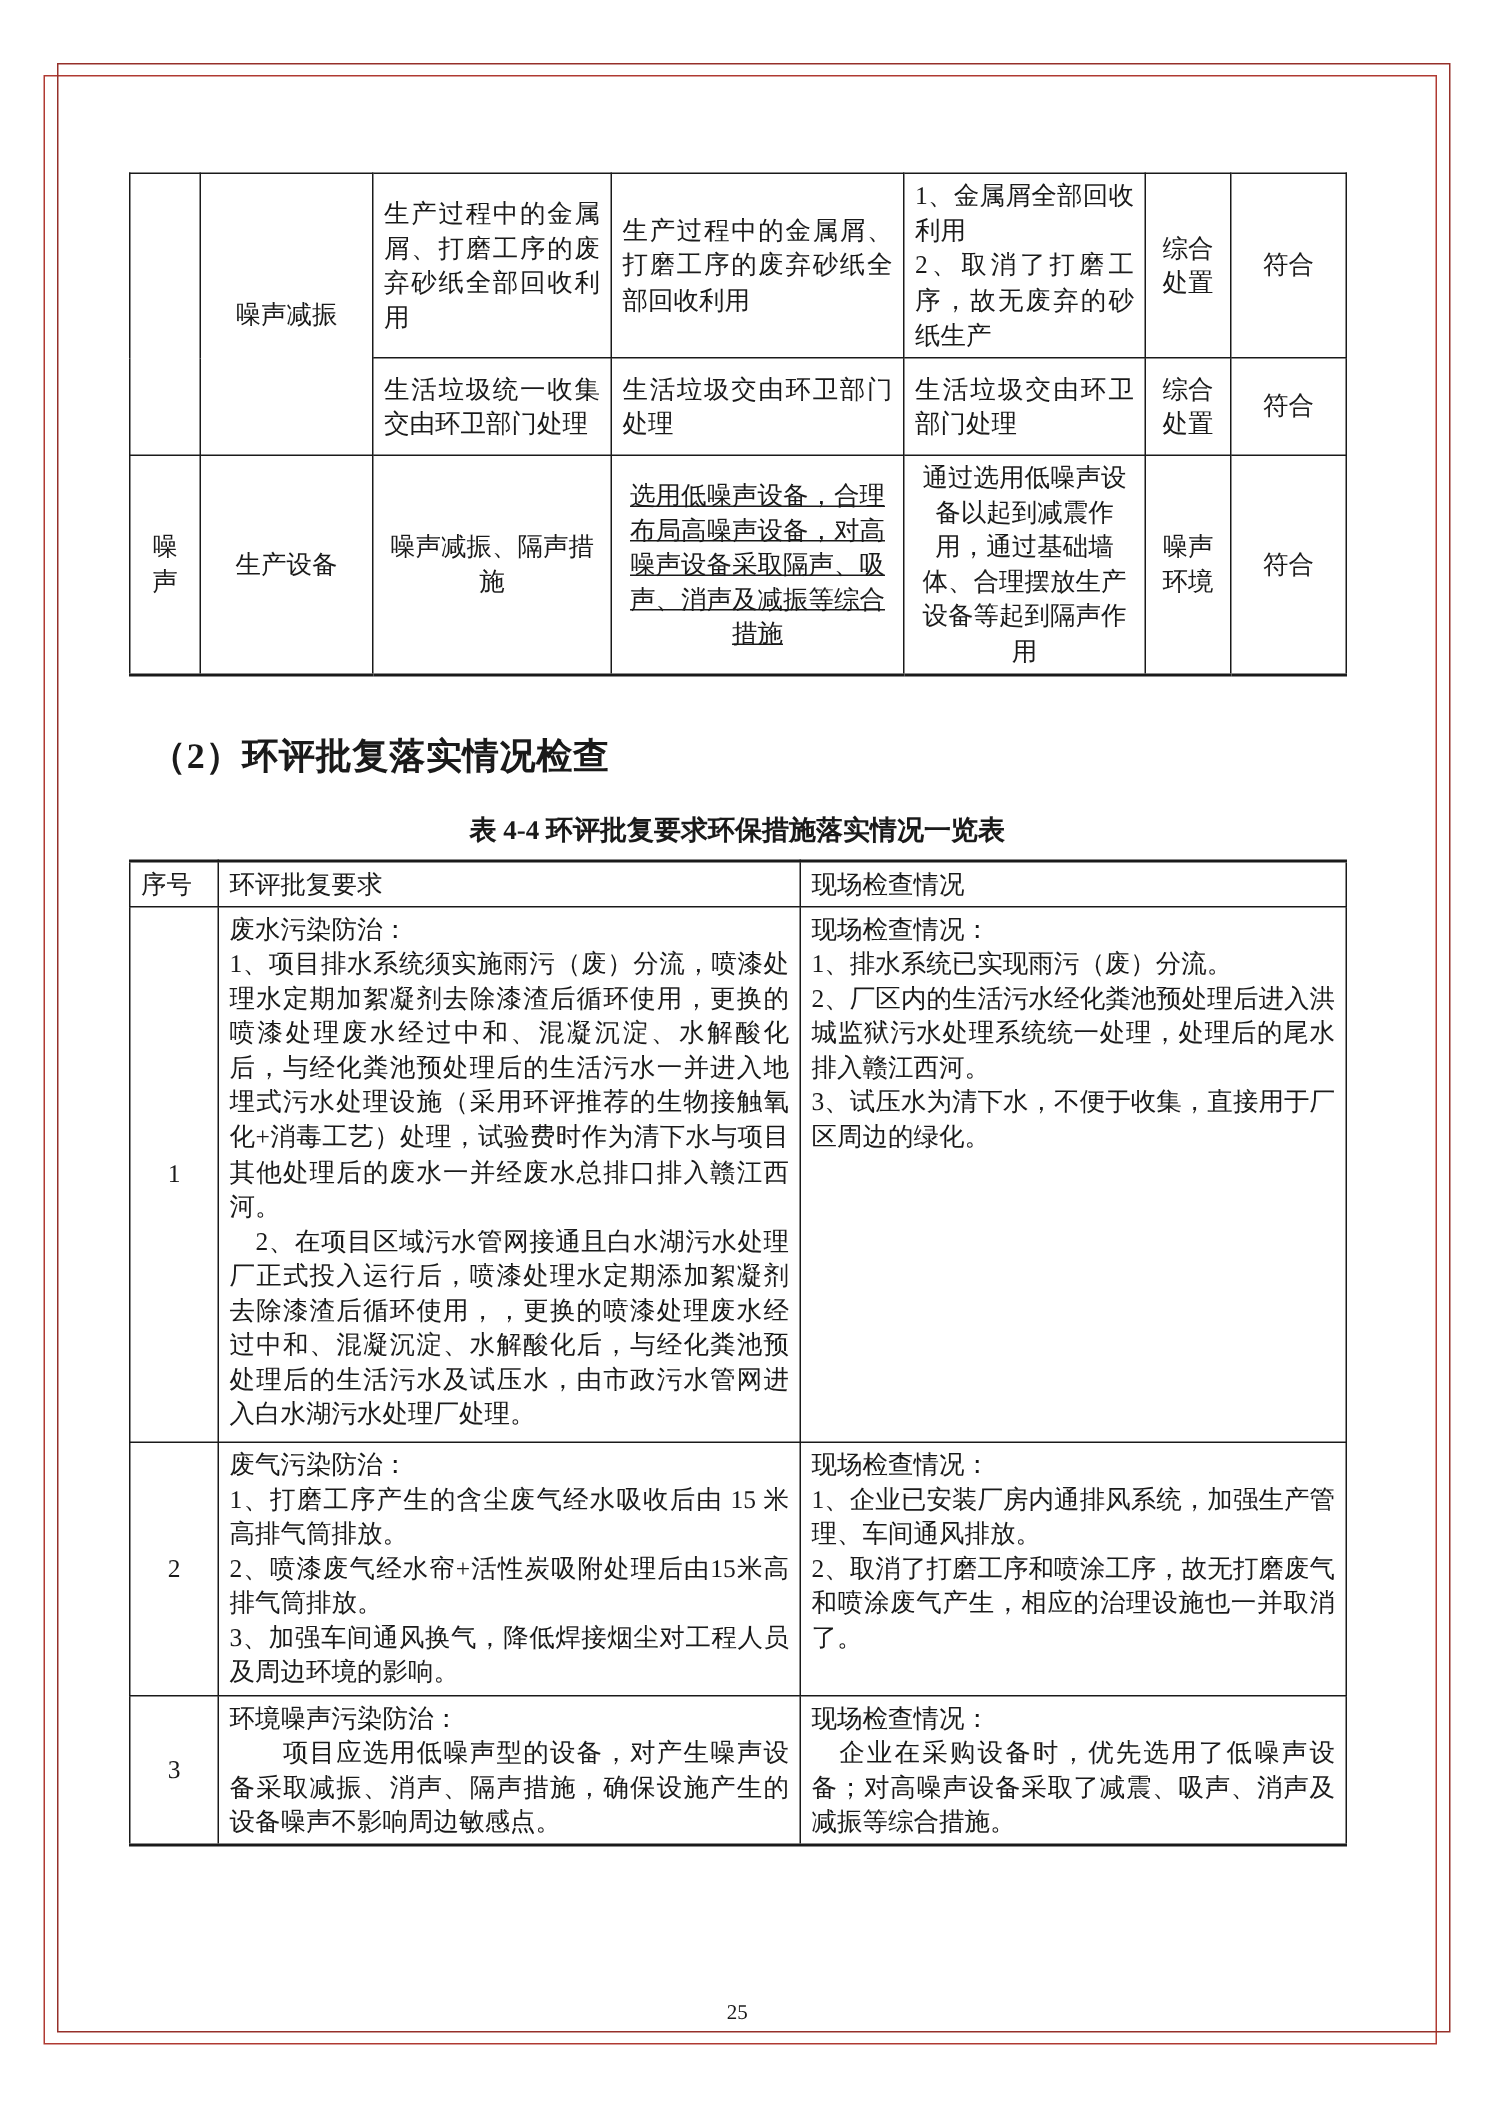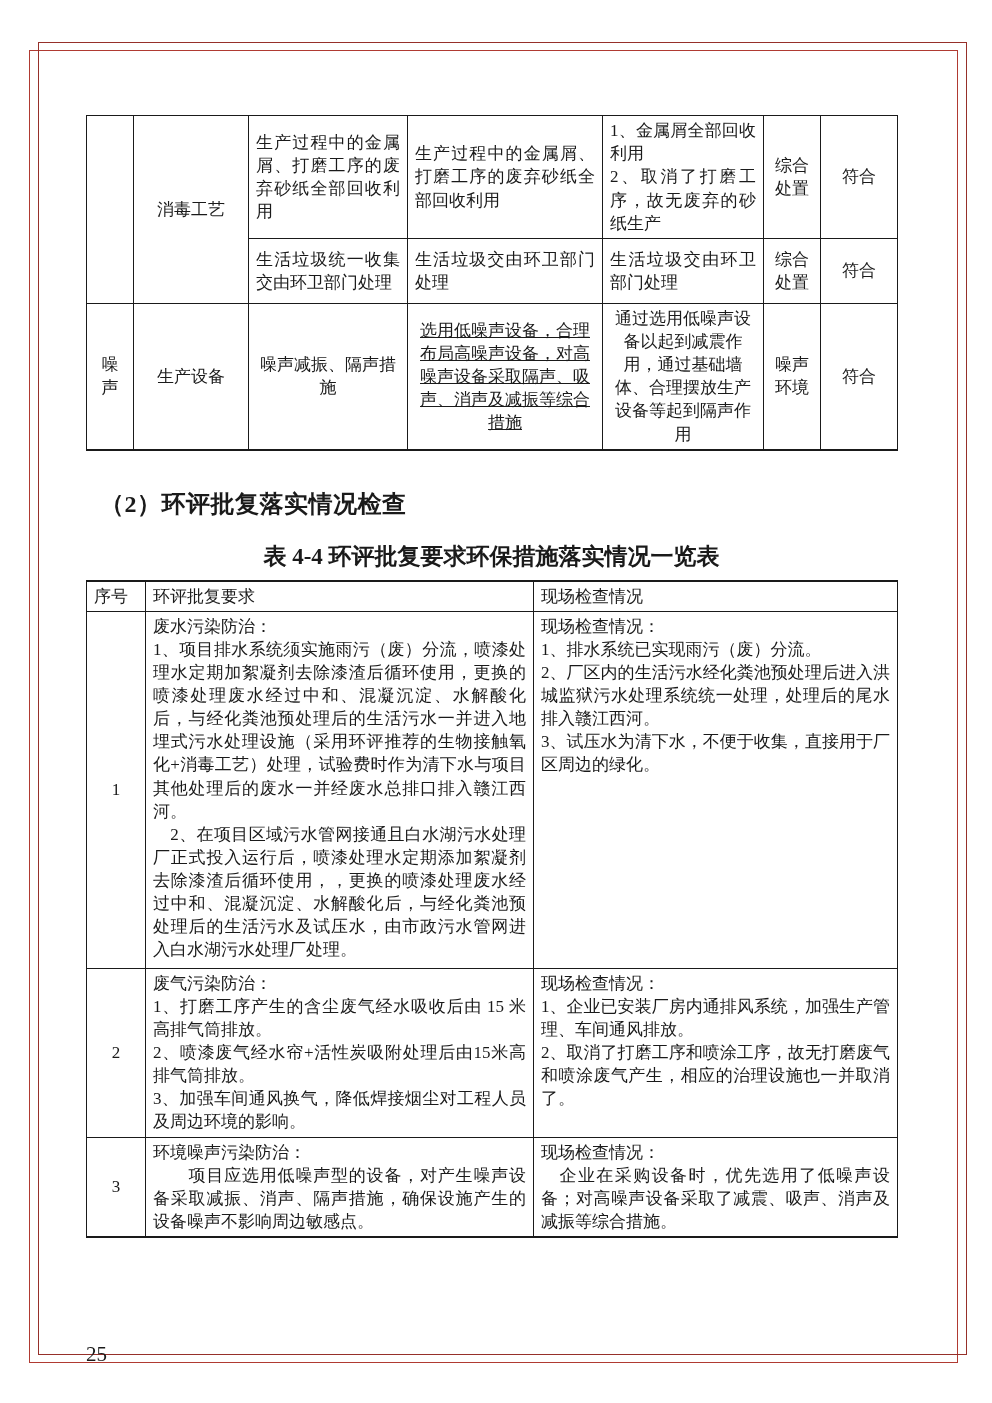--- a/index.html
+++ b/index.html
@@ -26,22 +26,22 @@
   .t1 tr.rA td{height:116px;}
   .t1 tr.rB td{height:58px;}
   .t1 tr.rC td{height:108px;}
 
   .t2 tr.hdr td{height:22px;text-align:left;}
   .t2 tr.r1 td{height:350px;}
   .t2 tr.r2 td{height:158px;}
   .t2 tr.r3 td{height:84px;}
 
   .heading{margin:37px 0 0 14px;font-size:24px;font-weight:700;letter-spacing:.5px;}
-  .caption{margin:21px 0 0 0;text-align:center;font-size:23px;font-weight:700;}
-  .pageno{margin-top:104px;font-size:21px;}
+  .caption{margin:21px 0 0 0;text-align:center;font-size:18px;font-weight:700;}
+  .pageno{margin-top:104px;text-align:center;font-size:14px;}
 </style>
 </head>
 <body>
 
 <div class="page">
   <div class="pborder outer"></div>
   <div class="pborder inner"></div>
 
   <div class="content">
 
@@ -51,21 +51,21 @@
           <col style="width:115px">
           <col style="width:159px">
         <col style="width:195px">
           <col style="width:161px">
           <col style="width:57px">
           <col style="width:77px">
       </colgroup>
       <tbody>
         <tr class="rA">
           <td rowspan="2" class="ac"></td>
-          <td rowspan="2" class="ac">消毒工艺</td>
+          <td rowspan="2" class="ac">噪声减振</td>
           <td class="aj">生产过程中的金属屑、打磨工序的废弃砂纸全部回收利用</td>
           <td class="aj">生产过程中的金属屑、打磨工序的废弃砂纸全部回收利用</td>
           <td class="aj">1、金属屑全部回收利用
 2、取消了打磨工序，故无废弃的砂纸生产</td>
           <td class="ac">综合处置</td>
           <td class="ac">符合</td>
         </tr>
         <tr class="rB">
           <td class="aj">生活垃圾统一收集交由环卫部门处理</td>
           <td class="aj">生活垃圾交由环卫部门处理</td>

